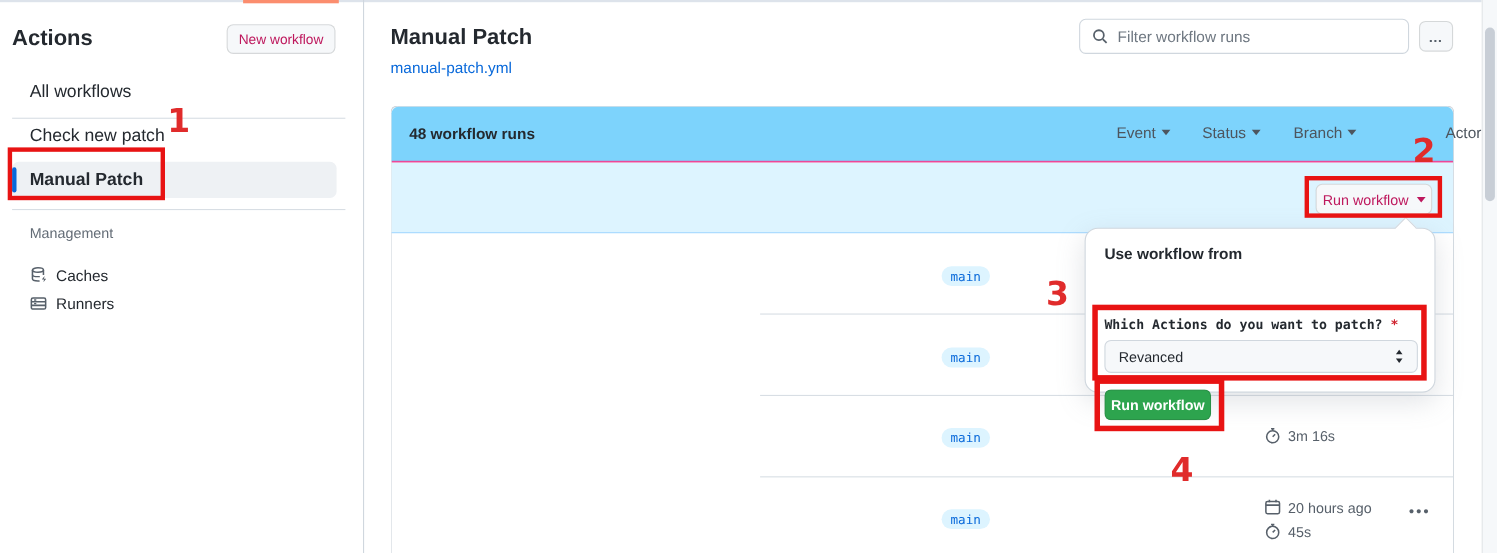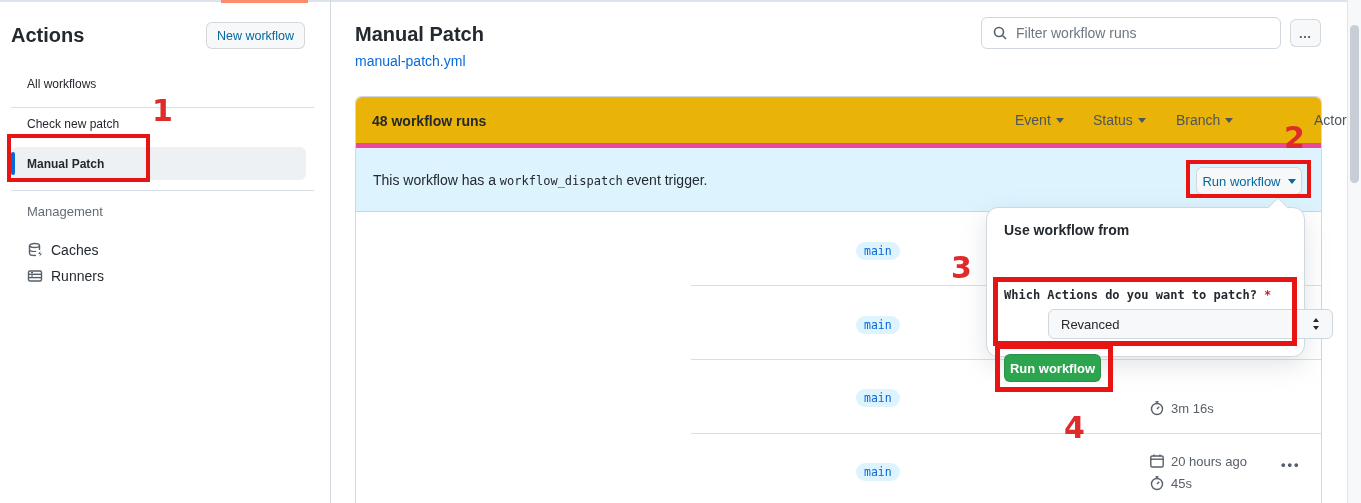--- a/index.html
+++ b/index.html
@@ -15,25 +15,25 @@
   .abs { position: absolute; }
 
   
   .top-strip { left:0; top:0; width:1347px; height:2px; background:#dde3eb; }
   .orange-strip { left:221px; top:0; width:87px; height:3px; background:#fb8d6e; z-index:3; }
 
   
   .sidebar-title { left:11px; top:24px; font-size:20px; font-weight:700; }
   .btn { display:flex; align-items:center; justify-content:center;
          background:#f6f8fa; border:1px solid rgba(27,31,36,0.15);
-         border-radius:6px; color:#0369a1; cursor:pointer; }
+         border-radius:6px; color:#be185d; cursor:pointer; }
   .btn-new-workflow { left:206px; top:22px; width:99px; height:27px; font-size:12.5px; font-weight:500; }
 
   .nav-item { left:11px; width:295px; height:32px; display:flex; align-items:center;
-              padding-left:16px; border-radius:6px; cursor:pointer; font-size:12px; }
+              padding-left:16px; border-radius:6px; cursor:pointer; font-size:16px; }
   .nav-all { top:68px; }
   .nav-check { top:108px; }
   .nav-selected { top:147px; height:33px; background:#eef1f4; font-weight:600; }
   .nav-selected .accent { position:absolute; left:0; top:5px; bottom:5px; width:4px;
                           border-radius:3px; background:#0969da; }
   .sb-divider { left:11px; width:303px; height:1px; background:#d8dee4; }
   .sb-div1 { top:107px; } .sb-div2 { top:190px; }
   .mgmt-label { left:27px; top:204px; font-size:13px; color:#636c76; }
   .mgmt-item { left:11px; width:295px; height:28px; display:flex; align-items:center; gap:8px;
                padding-left:16px; cursor:pointer; font-size:14px; }
@@ -49,22 +49,22 @@
   .search-box svg { margin:0 8px 0 10px; }
   .search-input { border:none; outline:none; flex:1; font-size:14px; color:#8b5cf6;
                   font-family:inherit; background:transparent; }
   .search-input::placeholder { color:#6e7781; }
   .btn-kebab-top { left:1290px; top:19px; width:31px; height:28px; font-weight:700; letter-spacing:1px;
                    color:#57606a; font-size:13px; }
 
   
   .table { left:355px; top:96px; width:967px; height:407px;
            border:1px solid #d0d7de; border-bottom:none; border-radius:6px 6px 0 0; background:#fff; }
-  .table-header { position:absolute; left:0; top:0; right:0; height:51px; background:#eab308;
-                  border-bottom:5px solid #ec4899; border-radius:6px 6px 0 0; }
+  .table-header { position:absolute; left:0; top:0; right:0; height:51px; background:#7dd3fc;
+                  border-bottom:2px solid #ec4899; border-radius:6px 6px 0 0; }
   .runs-count { position:absolute; left:16px; top:16px; font-size:14px; font-weight:600; }
   .filter { position:absolute; top:15px; display:flex; align-items:center; gap:5px;
             color:#4d555e; font-size:14px; cursor:pointer; }
   .f-event { left:659px; } .f-status { left:737px; } .f-branch { left:820px; } .f-actor { left:958px; }
   .caret { width:0; height:0; border-left:4px solid transparent; border-right:4px solid transparent;
            border-top:5px solid currentColor; display:inline-block; }
 
   .banner { position:absolute; left:0; top:51px; right:0; height:64px; background:#ddf4ff;
             border-bottom:1px solid rgba(84,174,255,0.35); }
   .banner-text { position:absolute; left:17px; top:24px; font-size:14px; }
@@ -74,40 +74,40 @@
   .row-divider { position:absolute; left:335px; right:0; height:1px; background:#d8dee4; }
   .rd1 { top:188px; } .rd2 { top:262px; } .rd3 { top:336px; }
 
   .branch-badge { position:absolute; left:500px; height:18px; line-height:18px; padding:0 8px;
                   background:#ddf4ff; color:#0969da; border-radius:2em; cursor:pointer;
                   font-family:"DejaVu Sans Mono","Liberation Mono",monospace; font-size:11.5px; }
   .bb1 { top:145px; } .bb2 { top:219px; } .bb3 { top:292px; } .bb4 { top:366px; }
 
   .run-meta { position:absolute; left:793px; display:flex; align-items:center; gap:6px;
               color:#57606a; font-size:13px; }
-  .meta-dur3 { top:303px; }
+  .meta-dur3 { top:291px; }
   .meta-time4 { top:356px; }
   .meta-dur4 { top:378px; }
   .row-kebab { position:absolute; left:925px; top:360px; width:24px; height:18px;
                color:#57606a; font-weight:700; letter-spacing:2px; font-size:13px; cursor:pointer; }
 
   
   .popup { left:986px; top:207px; width:319px; height:150px; background:#fff;
            border:1px solid #d0d7de; border-radius:12px;
            box-shadow:0 8px 24px rgba(140,149,159,0.25); z-index:5; }
   .popup-caret { position:absolute; left:284px; top:-8px; width:14px; height:14px; background:#fff;
                  border-left:1px solid #d0d7de; border-top:1px solid #d0d7de; transform:rotate(45deg); }
   .popup-heading { position:absolute; left:17px; top:14px; font-size:14px; font-weight:600; }
   .btn-branch { position:absolute; left:17px; top:38px; width:104px; height:28px; gap:6px; font-size:12.5px; }
   .popup-label { position:absolute; left:17px; top:80px; font-size:12px; font-weight:700;
                  font-family:"DejaVu Sans Mono","Liberation Mono",monospace; }
   .required-mark { color:#cf222e; }
   .popup-select { position:absolute; left:17px; top:101px; width:285px; height:30px;
                   background:#f6f8fa; border:1px solid #d0d7de; border-radius:6px;
-                  display:flex; align-items:center; padding:0 10px 0 12px; font-size:13px; cursor:pointer;margin-left:44px; }
+                  display:flex; align-items:center; padding:0 10px 0 12px; font-size:13px; cursor:pointer; }
   .popup-select .grow { flex:1; }
   .btn-run-green { position:absolute; left:17px; top:146px; width:97px; height:28px;
                    background:#2da44e; border:1px solid rgba(27,31,36,0.15); color:#fff;
                    font-size:13px; font-weight:600; }
 
   
   .anno-box { border:4px solid #e81313; z-index:8; pointer-events:none; }
   .box1 { left:7px;   top:134px; width:143px; height:48px; }
   .box2 { left:1186px; top:160px; width:125px; height:38px; z-index:6; }
   .box3 { left:993px; top:277px; width:304px; height:69px; border-width:5px; z-index:8; }
@@ -196,23 +196,20 @@
       <span>Branch</span>
       <span class="caret"></span>
     </div>
     <div class="filter f-actor">
       <span>Actor</span>
       <span class="caret"></span>
     </div>
   </div>
 
   <div class="banner">
-    <div class="banner-text">
-      <span>This workflow has a </span><span class="banner-code">workflow_dispatch</span><span> event trigger.</span>
-    </div>
     <button class="btn btn-run-dd">
       <span>Run workflow</span>
       <span class="caret"></span>
     </button>
   </div>
 
   <div class="row-divider rd1"></div>
   <div class="row-divider rd2"></div>
   <div class="row-divider rd3"></div>
 

